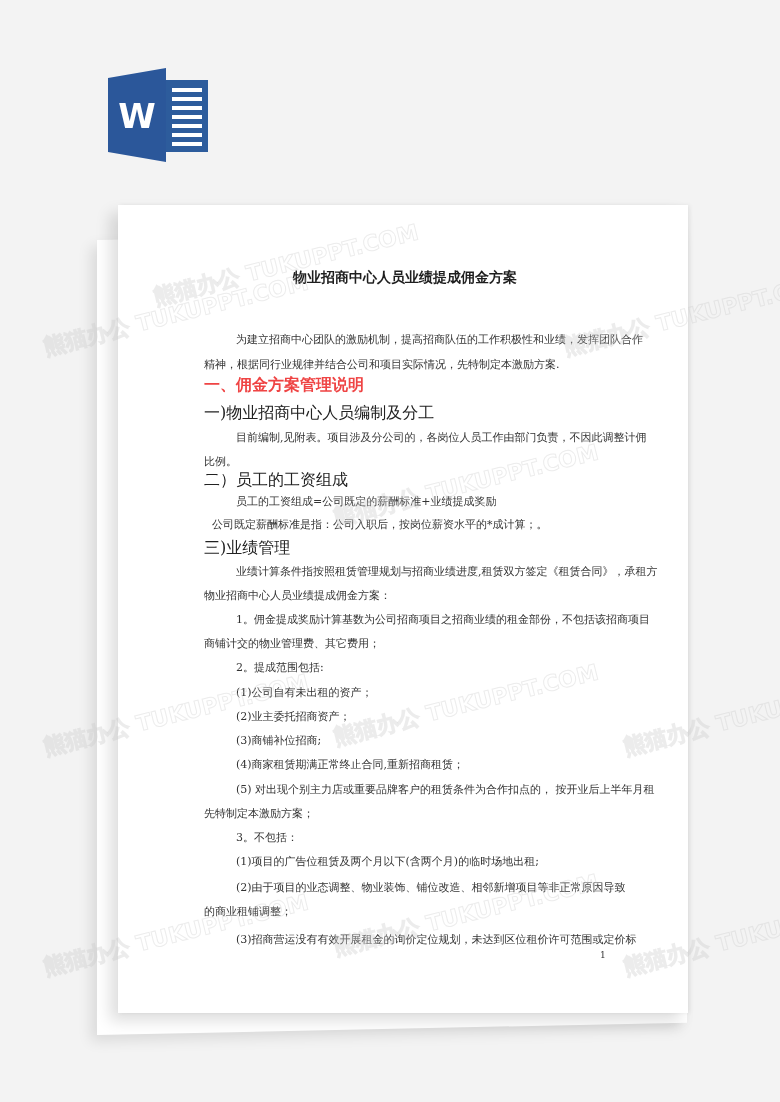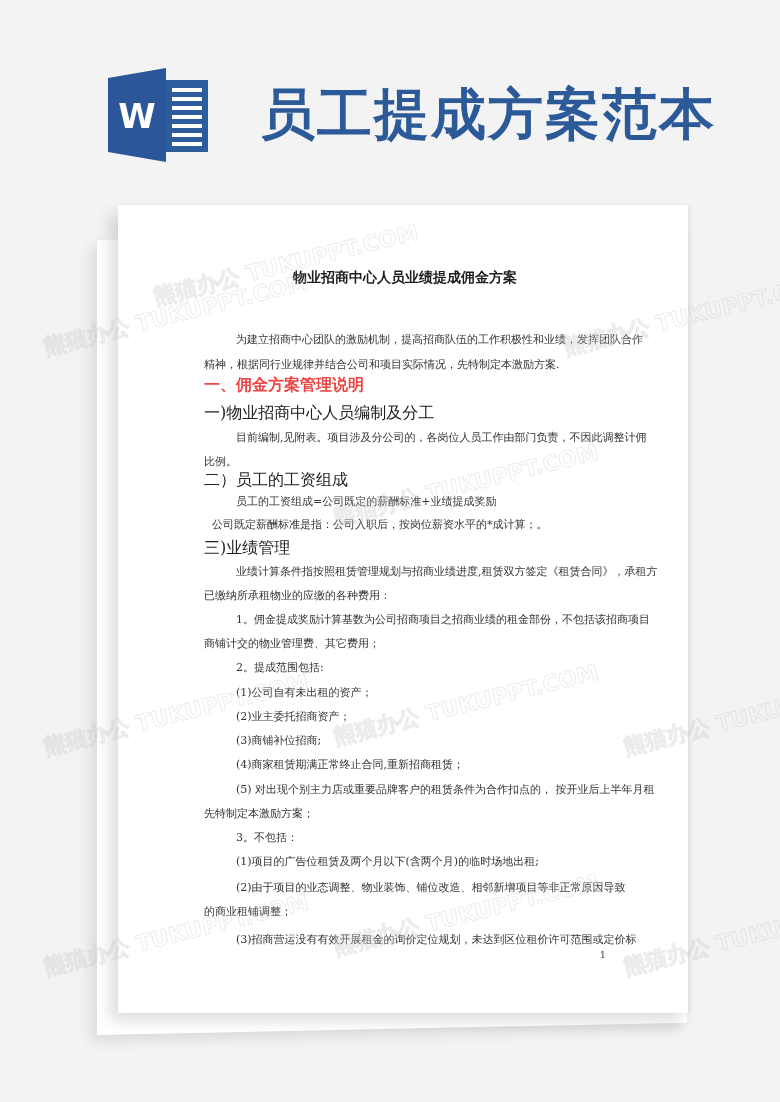--- a/index.html
+++ b/index.html
@@ -56,21 +56,20 @@
       <rect x="66" y="29" width="30" height="4"></rect>
       <rect x="66" y="38" width="30" height="4"></rect>
       <rect x="66" y="47" width="30" height="4"></rect>
       <rect x="66" y="56" width="30" height="4"></rect>
       <rect x="66" y="65" width="30" height="4"></rect>
       <rect x="66" y="74" width="30" height="4"></rect>
     </g>
     <polygon points="2,10 60,0 60,94 2,84" fill="#2b579a"></polygon>
     <text x="31" y="60" text-anchor="middle" font-family="DejaVu Sans, sans-serif" font-weight="bold" font-size="34" fill="#ffffff">W</text>
   </svg>
-  <h1 class="headline">员工提成方案范本</h1>
 </div>
 
 <div class="sheet-back"></div>
 
 <div class="sheet-front">
   <div class="doc">
     <p class="doc-title">物业招商中心人员业绩提成佣金方案</p>
 
     <div class="line indent" style="top:128px">为建立招商中心团队的激励机制，提高招商队伍的工作积极性和业绩，发挥团队合作</div>
     <div class="line" style="top:153px">精神，根据同行业规律并结合公司和项目实际情况，先特制定本激励方案.</div>
@@ -80,21 +79,21 @@
     <div class="line h2" style="top:201px">一)物业招商中心人员编制及分工</div>
     <div class="line indent" style="top:226px">目前编制,见附表。项目涉及分公司的，各岗位人员工作由部门负责，不因此调整计佣</div>
     <div class="line" style="top:250px">比例。</div>
 
     <div class="line h2" style="top:268px">二）员工的工资组成</div>
     <div class="line indent" style="top:290px">员工的工资组成=公司既定的薪酬标准+业绩提成奖励</div>
     <div class="line indent-sm" style="top:313px">公司既定薪酬标准是指：公司入职后，按岗位薪资水平的*成计算；。</div>
 
     <div class="line h2" style="top:336px">三)业绩管理</div>
     <div class="line indent" style="top:360px">业绩计算条件指按照租赁管理规划与招商业绩进度,租赁双方签定《租赁合同》，承租方</div>
-    <div class="line" style="top:384px">已缴纳所承租物业的应缴的各种费用：</div>
+    <div class="line" style="top:384px">物业招商中心人员业绩提成佣金方案：</div>
     <div class="line indent" style="top:408px">1。佣金提成奖励计算基数为公司招商项目之招商业绩的租金部份，不包括该招商项目</div>
     <div class="line" style="top:432px">商铺计交的物业管理费、其它费用；</div>
     <div class="line indent" style="top:456px">2。提成范围包括:</div>
     <div class="line indent" style="top:481px">(1)公司自有未出租的资产；</div>
     <div class="line indent" style="top:505px">(2)业主委托招商资产；</div>
     <div class="line indent" style="top:529px">(3)商铺补位招商;</div>
     <div class="line indent" style="top:553px">(4)商家租赁期满正常终止合同,重新招商租赁；</div>
     <div class="line indent" style="top:578px">(5) 对出现个别主力店或重要品牌客户的租赁条件为合作扣点的， 按开业后上半年月租</div>
     <div class="line" style="top:602px">先特制定本激励方案；</div>
     <div class="line indent" style="top:626px">3。不包括：</div>

